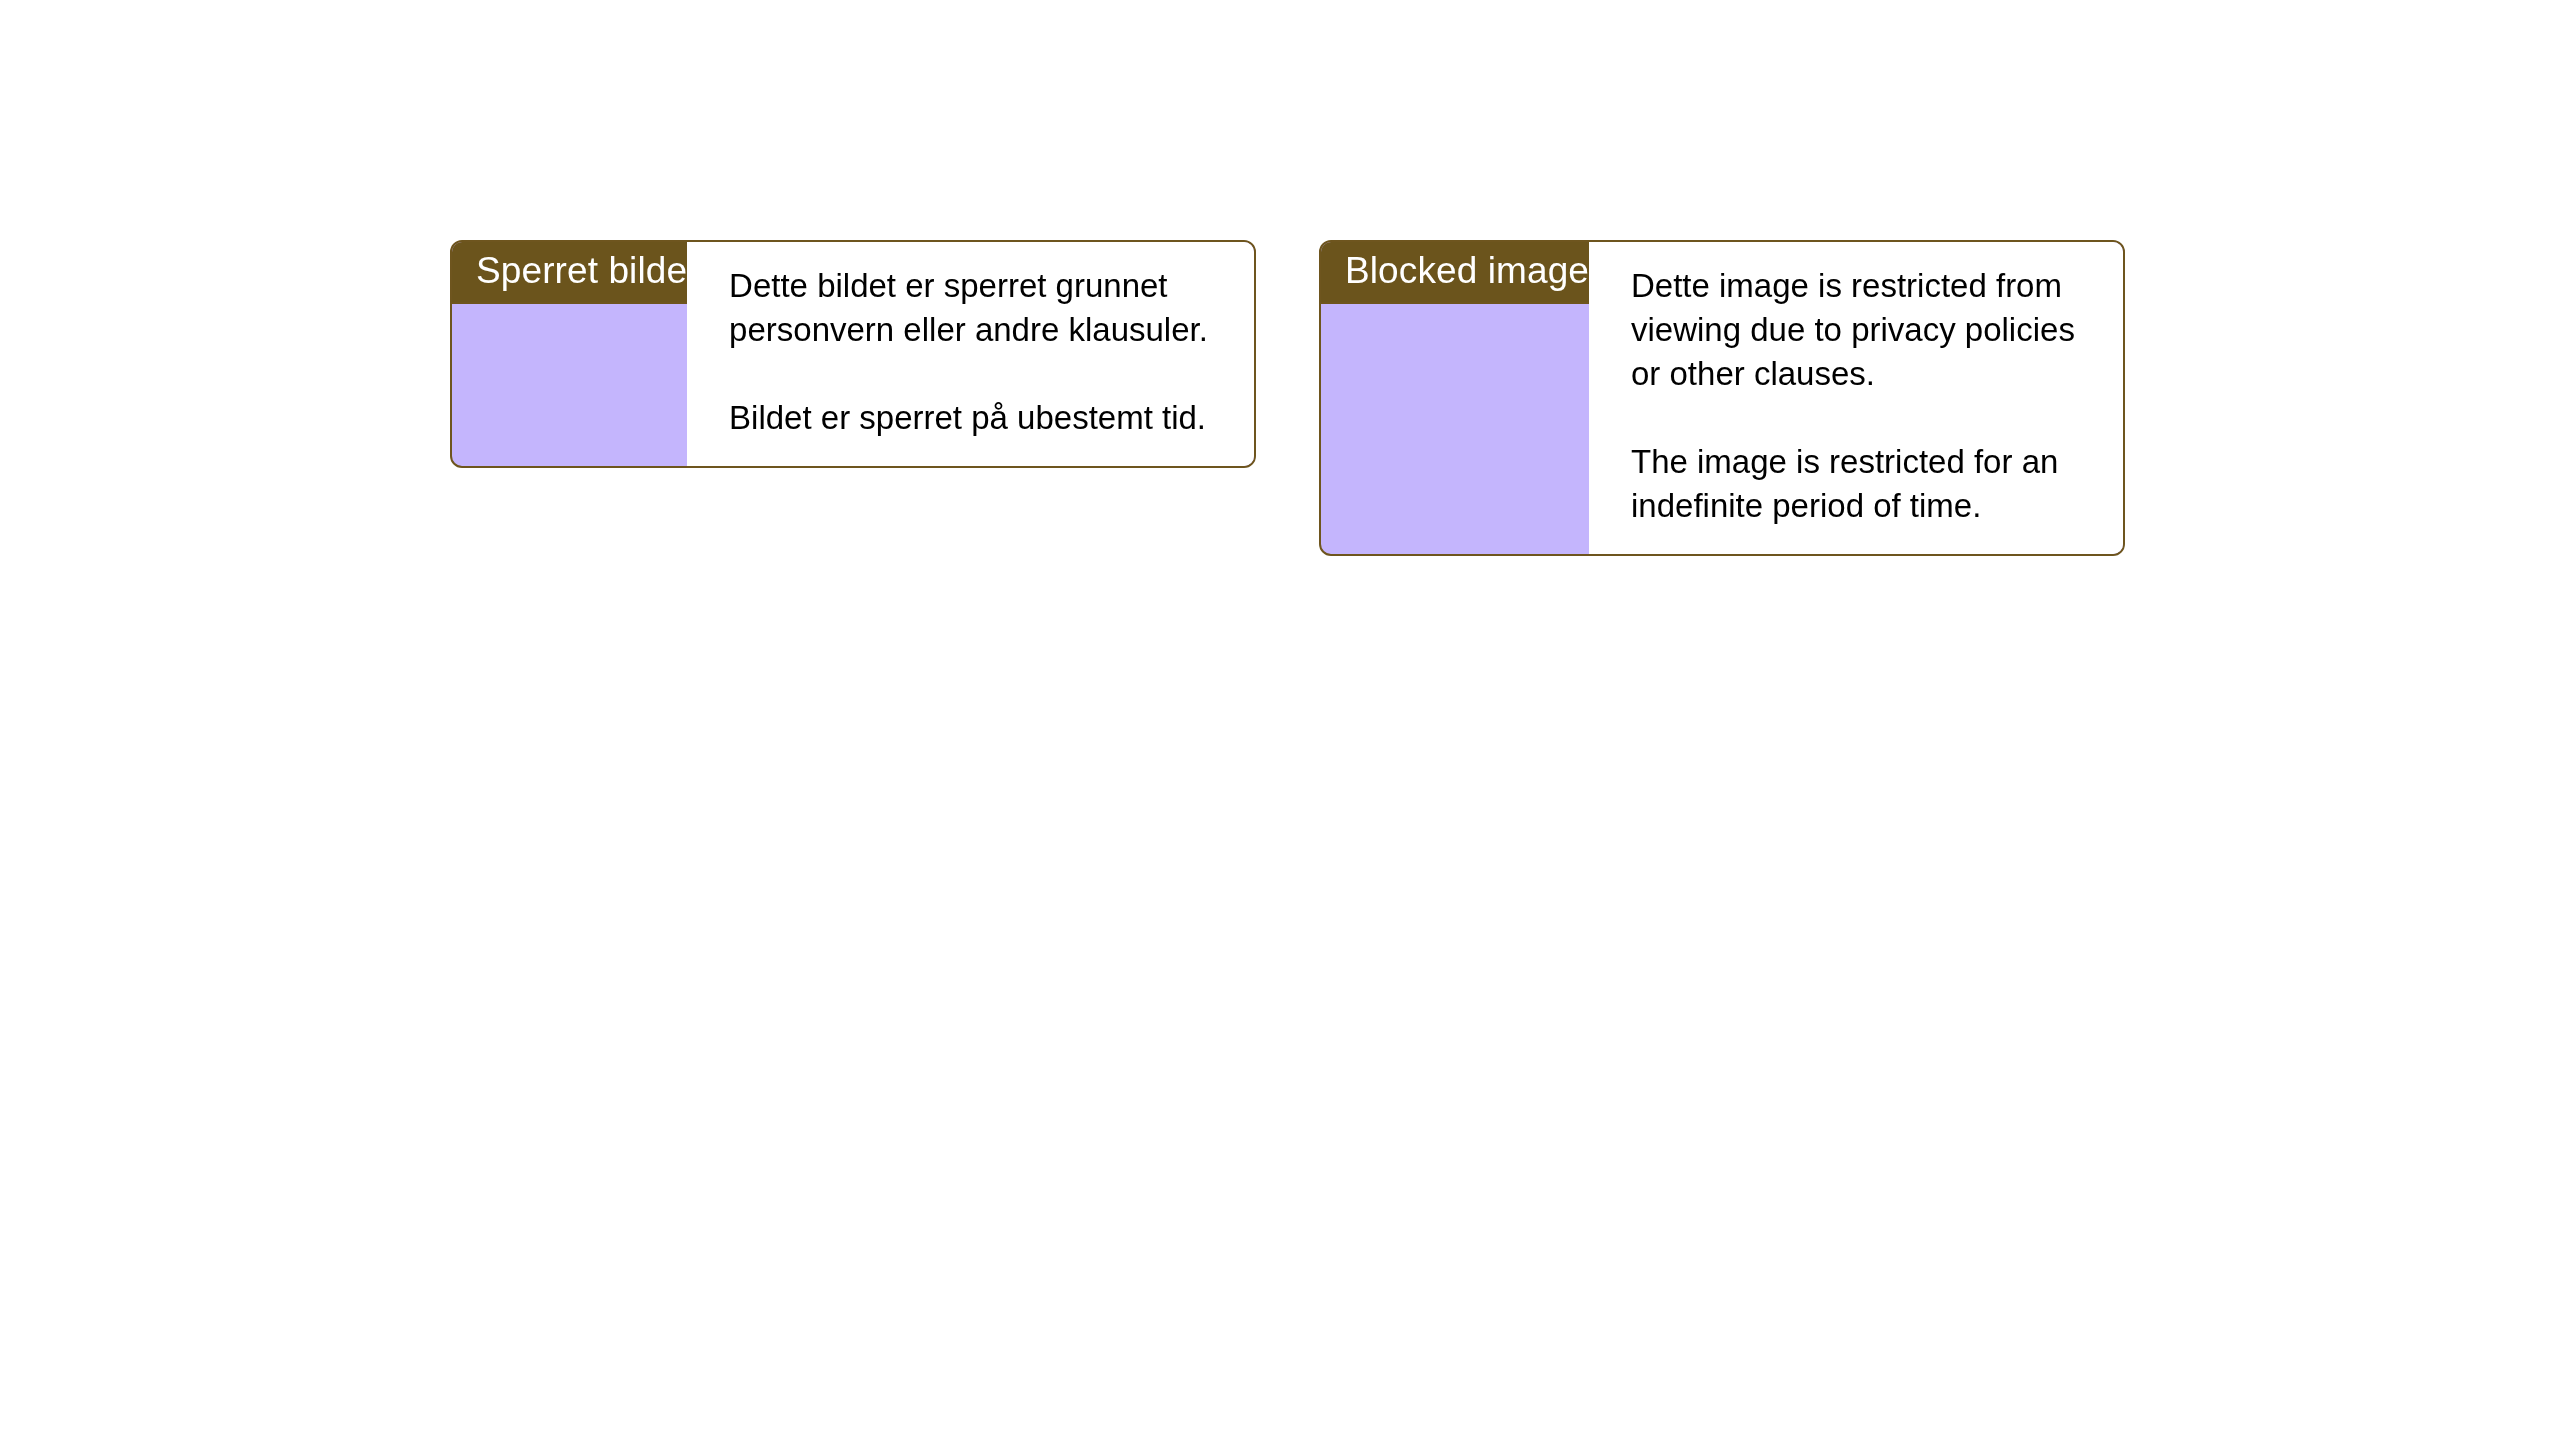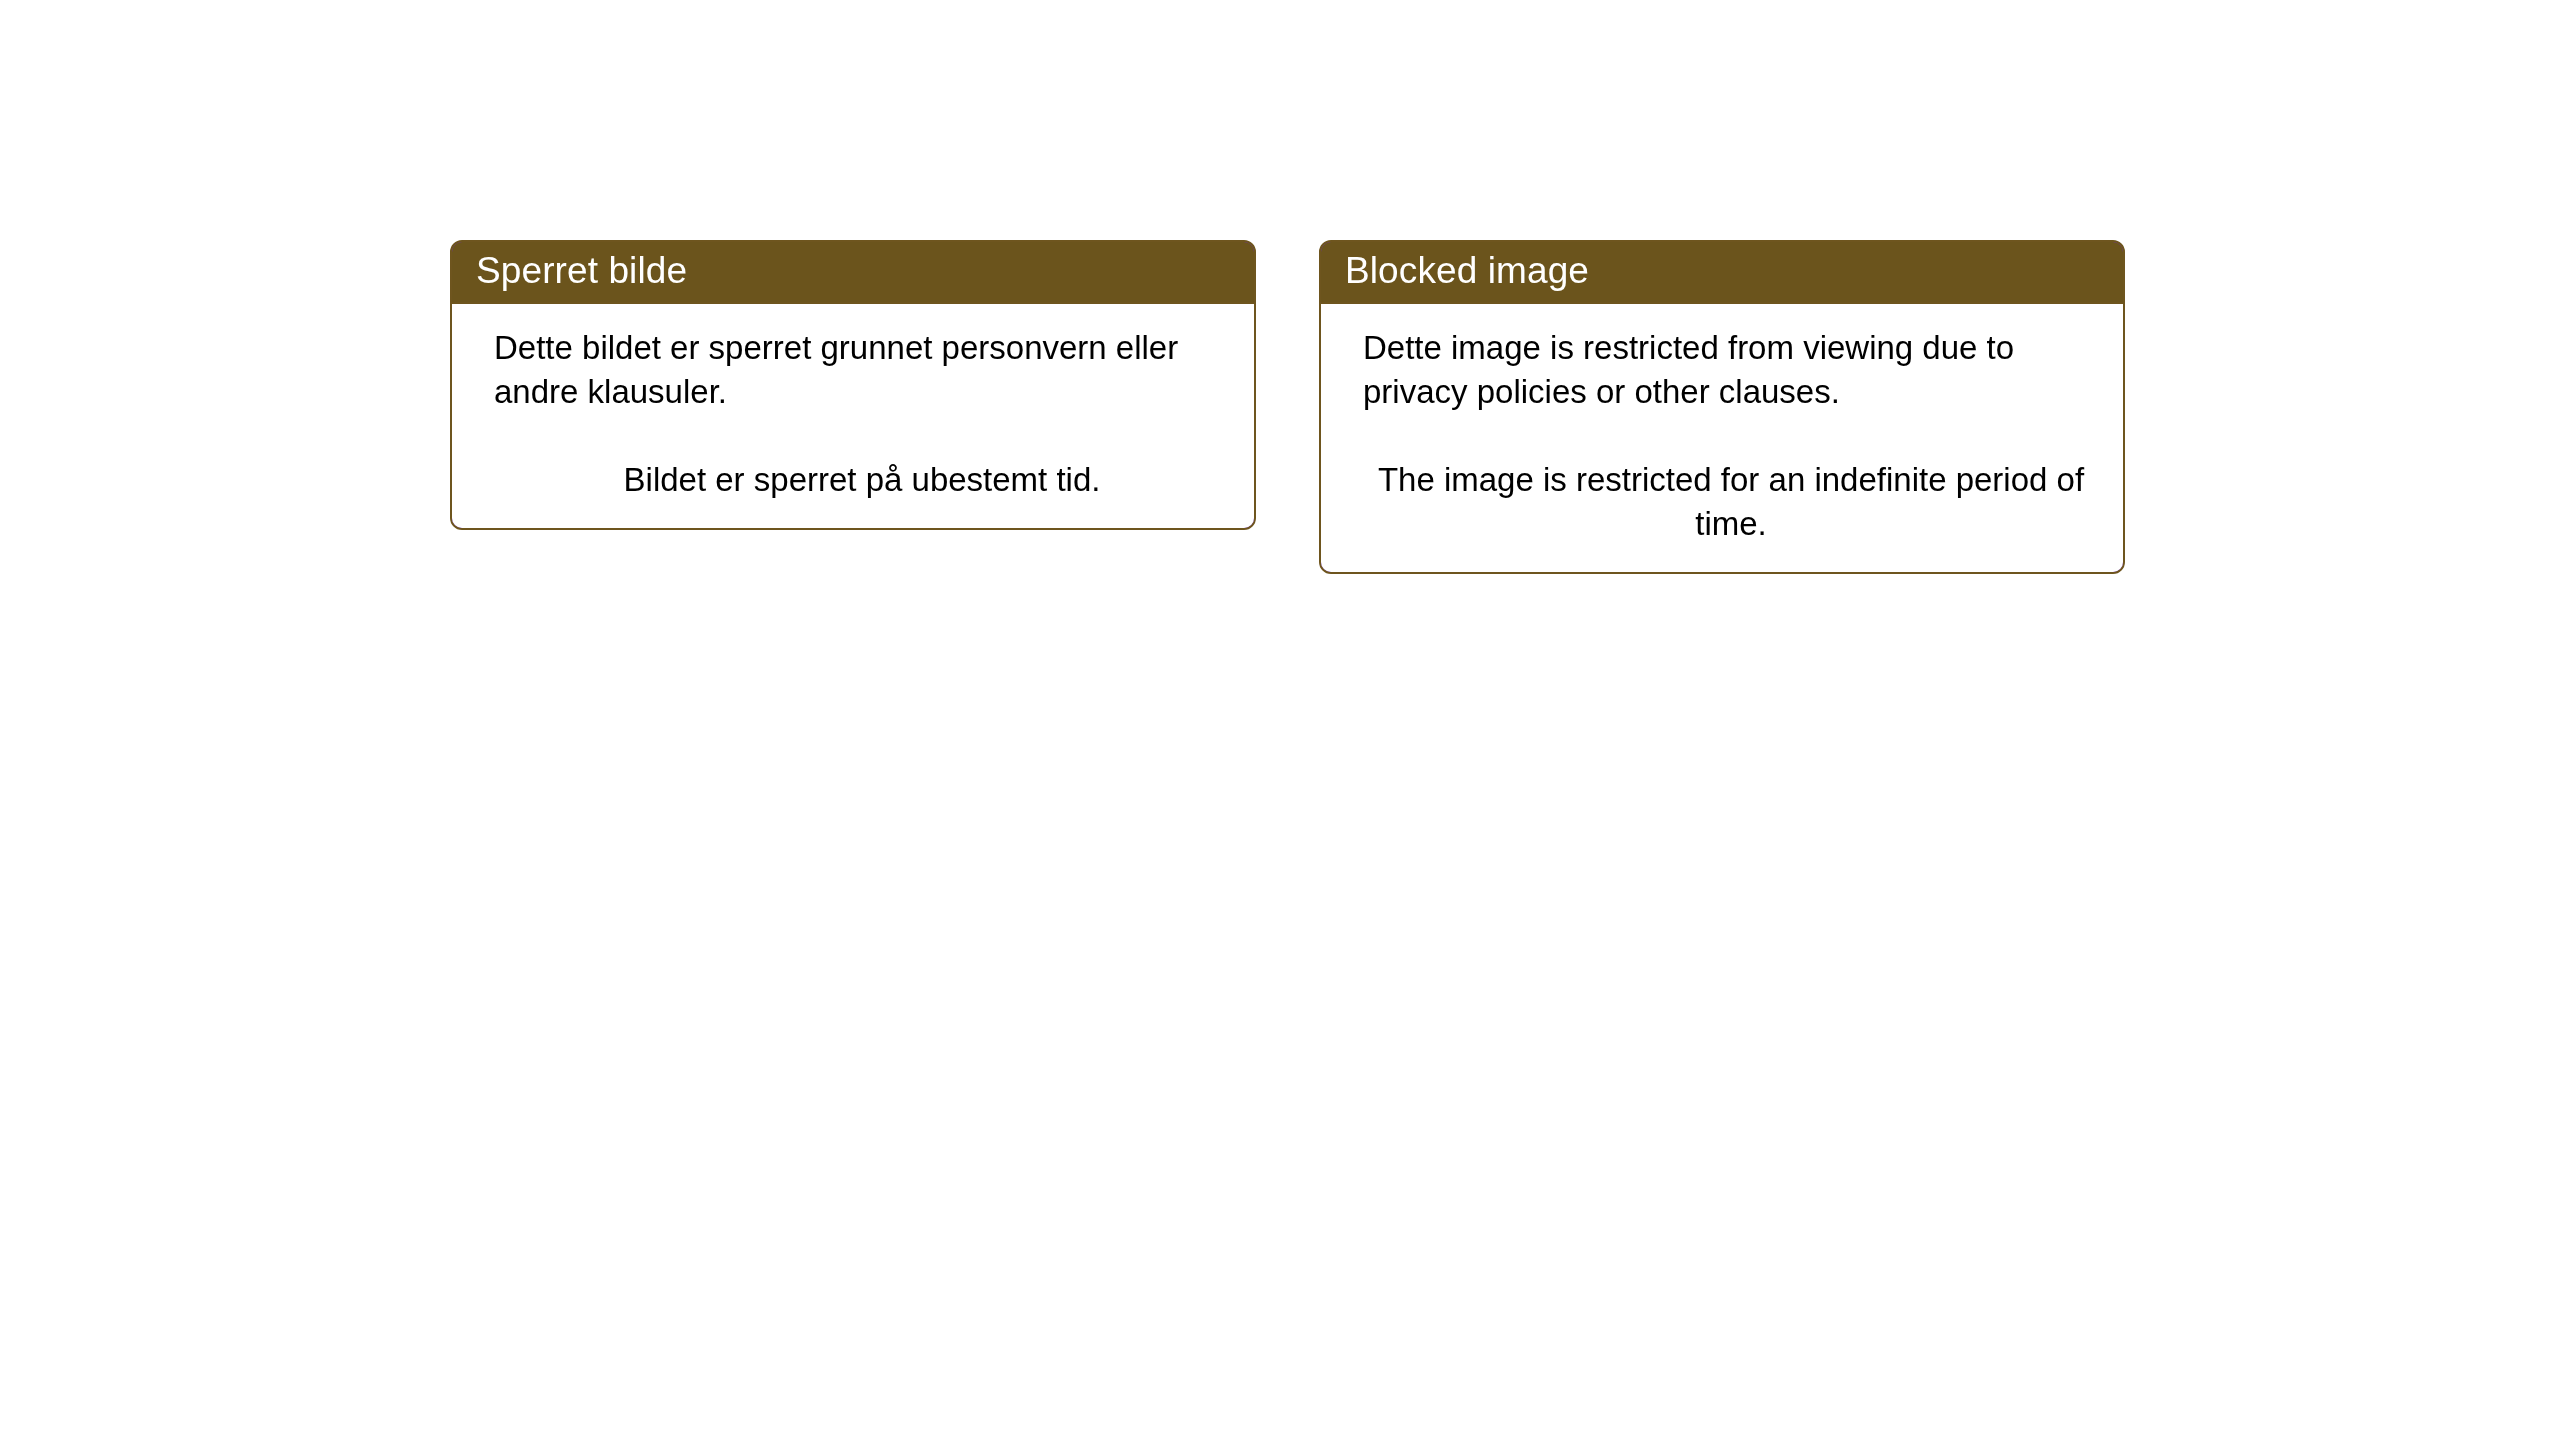--- a/index.html
+++ b/index.html
@@ -25,26 +25,26 @@
     left: 450px;
     top: 240px;
     display: flex;
     flex-direction: row;
     align-items: flex-start;
     gap: 63px;
   }
   .card {
     width: 806px;
     box-sizing: border-box;
-    background: #6d28d9;
+    background: #c4b5fd;
     border-radius: 12px;
     border: 2px solid #6e551e;
     overflow: hidden;
     display: flex;
-    flex-direction: column;
+    flex-direction: row;
   }
   .card-header {
     background: #6b541c;
     color: #ffffff;
     height: 62px;
     box-sizing: border-box;
     padding: 0 0 0 24px;
     display: flex;
     align-items: center;
     border-bottom: 2px solid #6e551e;
@@ -67,21 +67,20 @@
   }
   .card-paragraph {
     font-size: 33px;
     line-height: 44px;
     color: #000000;
     margin: 0;
     max-width: 760px;
   }
   .card-paragraph + .card-paragraph {
     margin-top: 44px;
-    text-align: center;
   }
 </style>
 </head>
 <body>
 
 <div class="page">
   <div class="cards">
 
     <section class="card">
       <div class="card-header">

